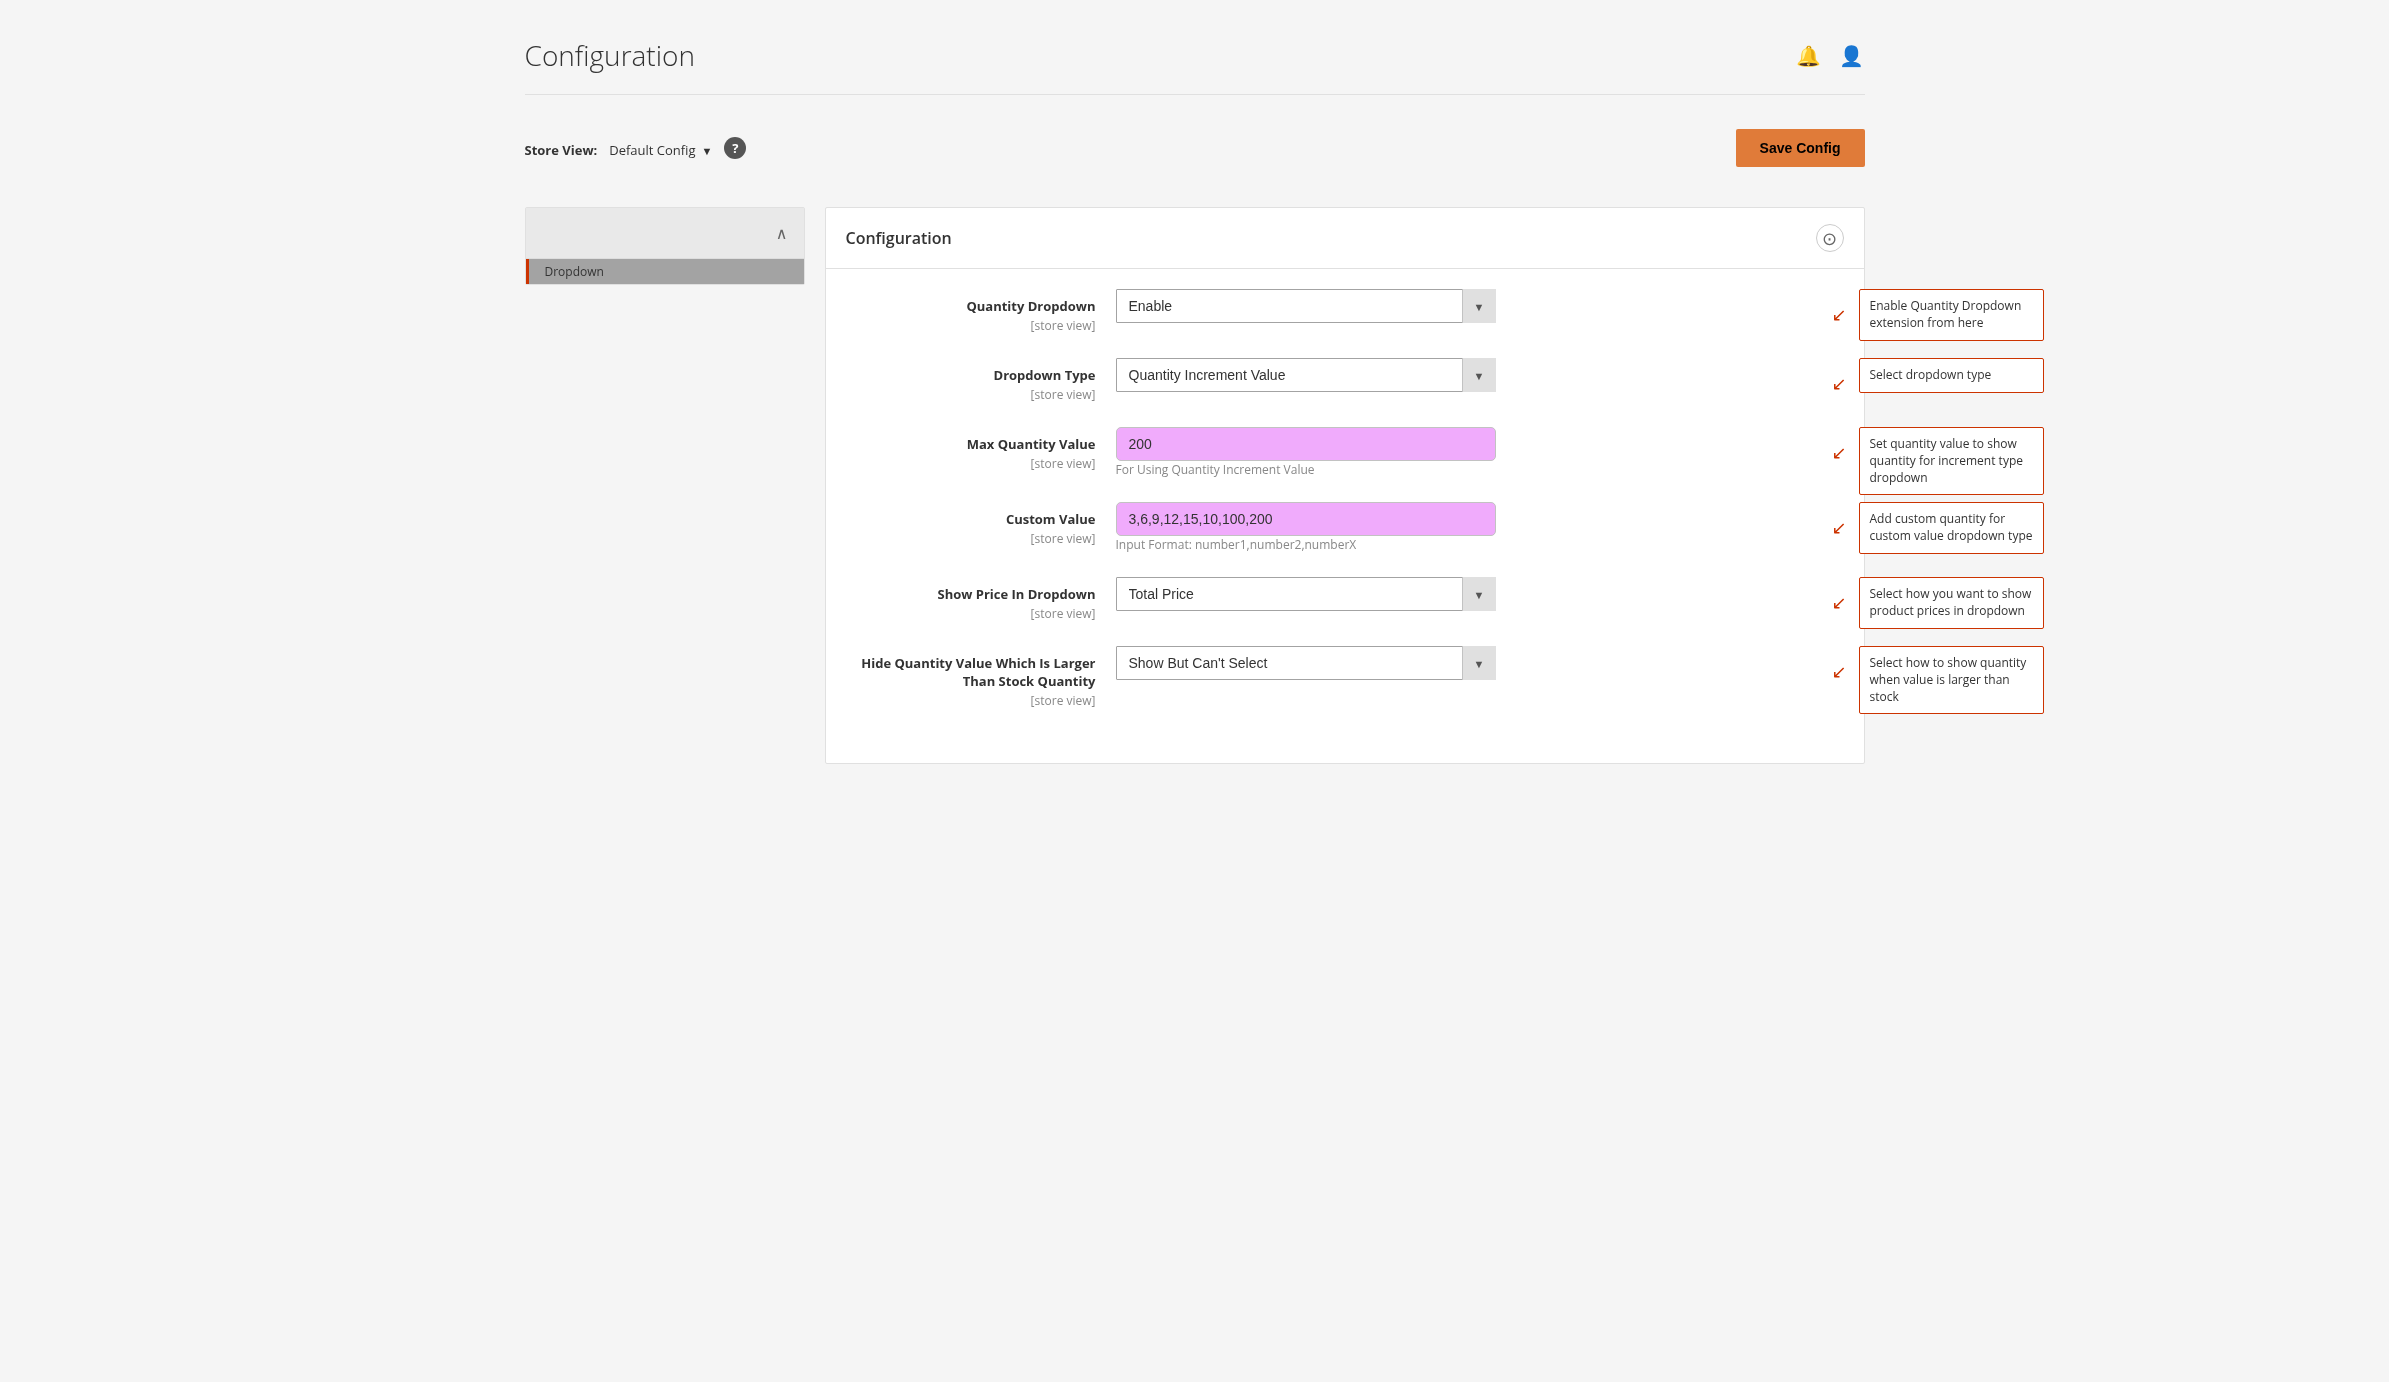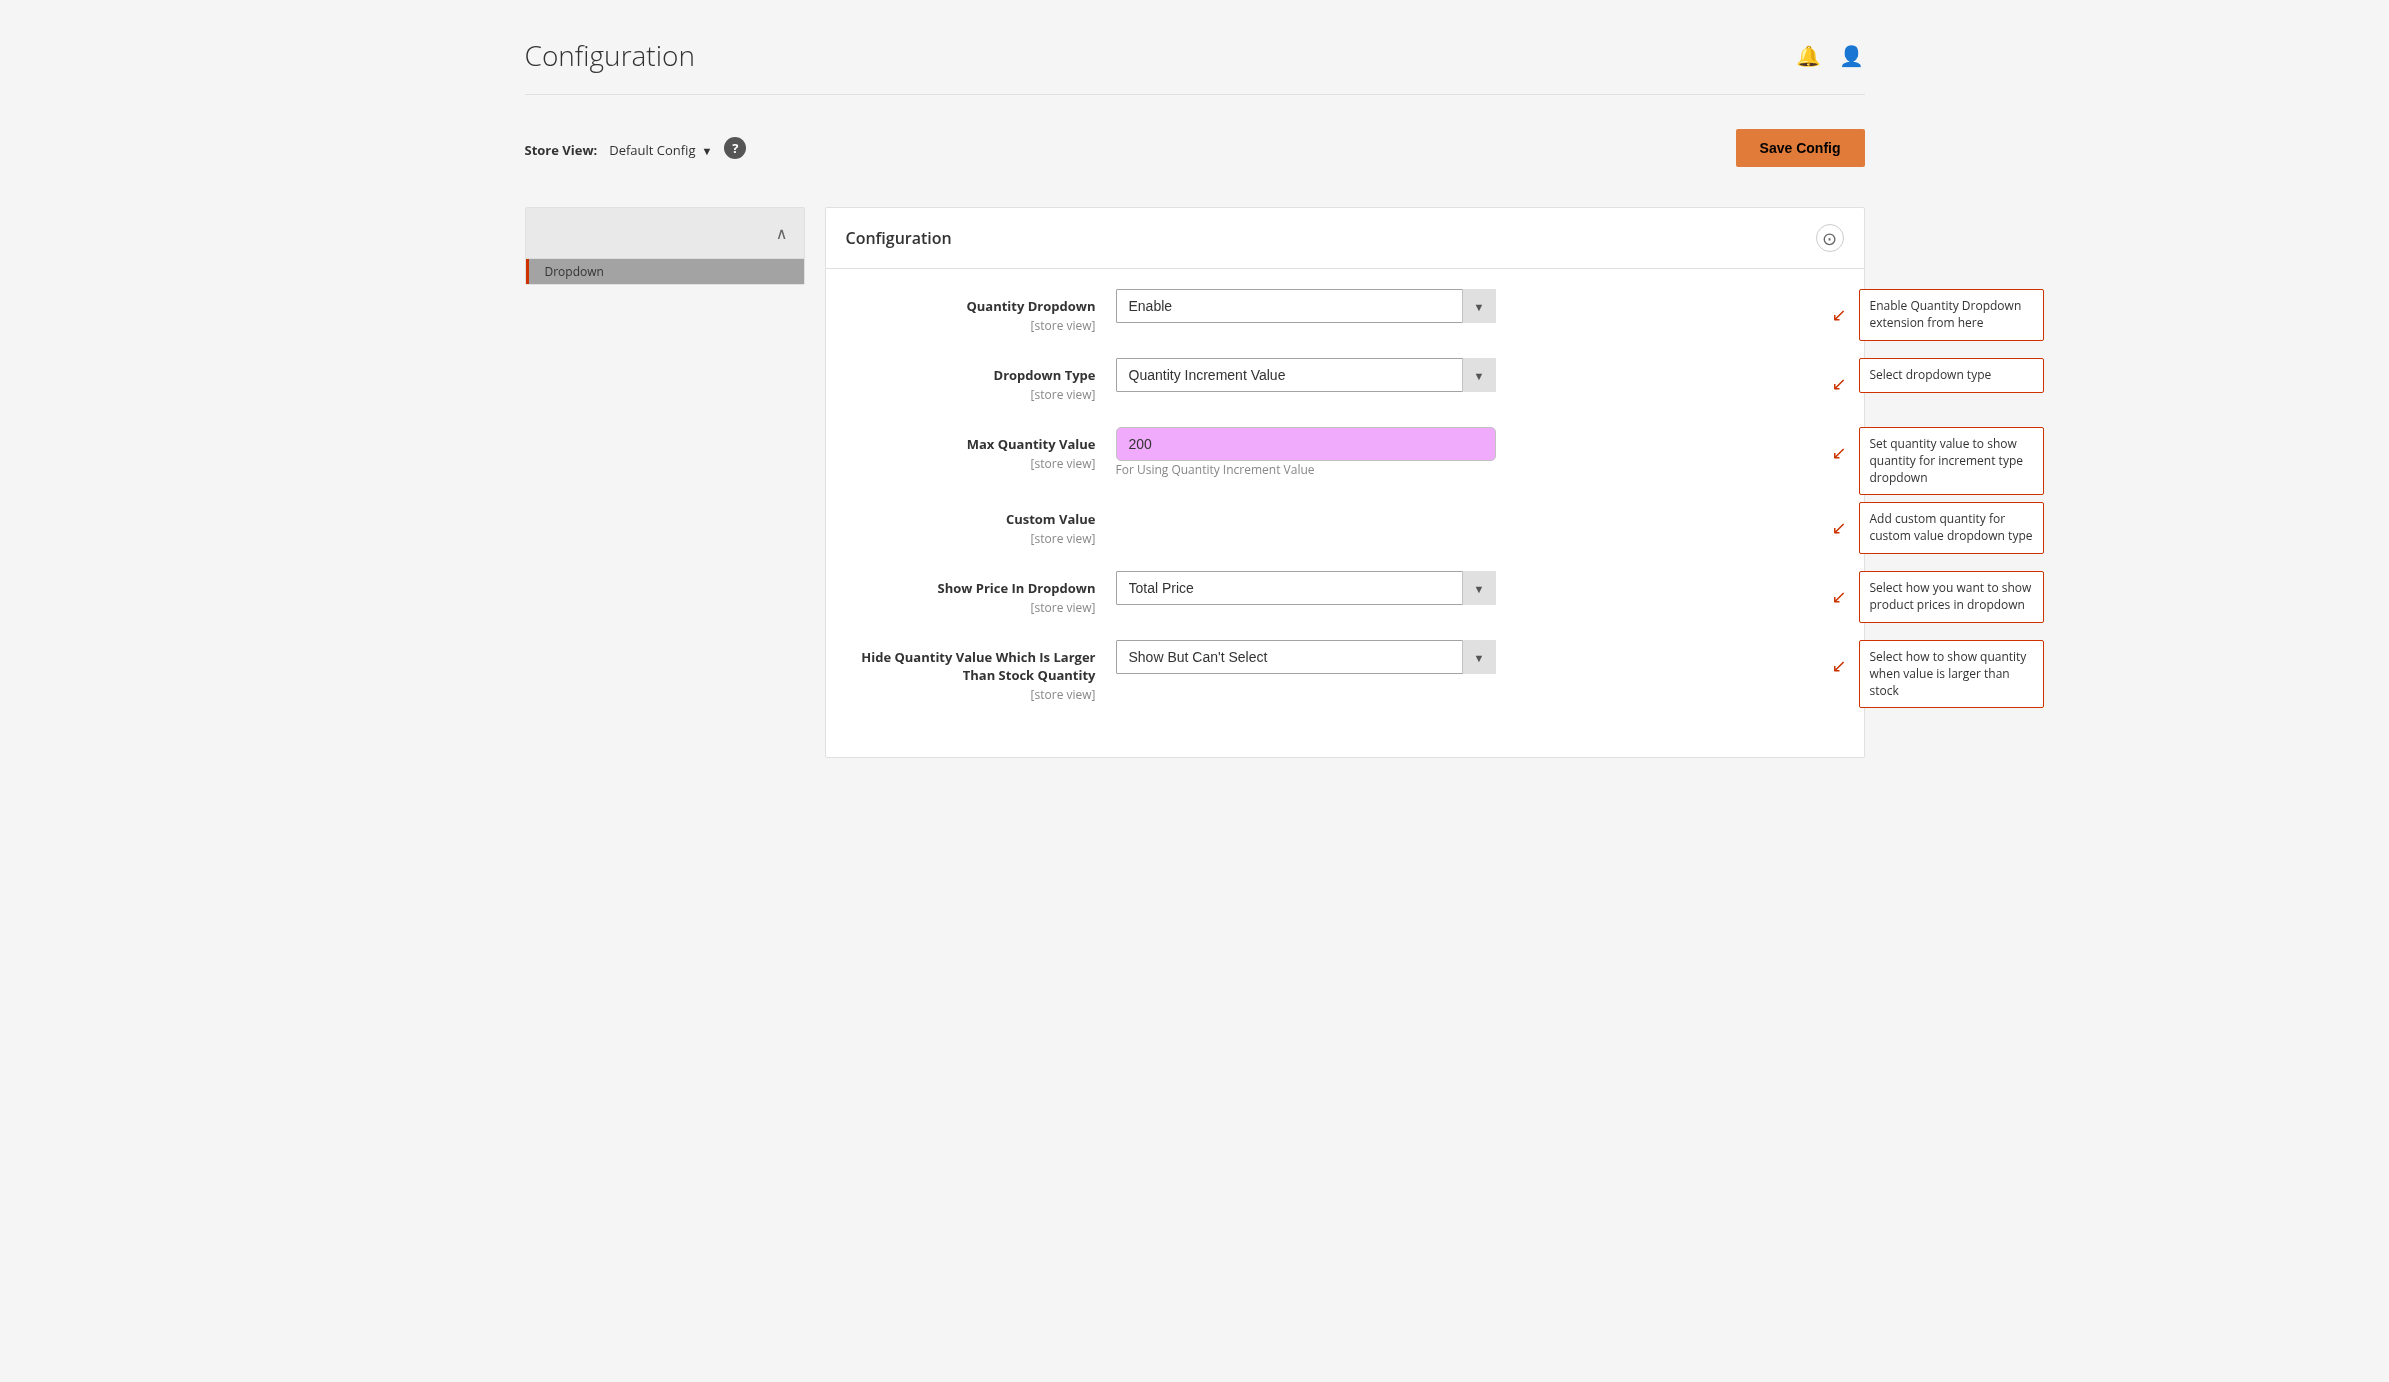--- a/index.html
+++ b/index.html
@@ -350,20 +350,24 @@
             <span class="tooltip-arrow">↙</span>
             <span>Set quantity value to show quantity for increment type dropdown</span>
           </div>
         </div>
 
         <div class="form-row form-row-wrapper">
           <div class="form-label-col">
             <span class="form-label">Custom Value</span>
             <span class="form-label-sub">[store view]</span>
           </div>
+          <div class="form-field-col">
+            <input class="form-input" type="text" value="3,6,9,12,15,10,100,200" style="">
+            <div class="form-hint">Input Format: number1,number2,numberX</div>
+          </div>
           <div class="tooltip-box">
             <span class="tooltip-arrow">↙</span>
             <span>Add custom quantity for custom value dropdown type</span>
           </div>
         </div>
 
         <div class="form-row form-row-wrapper">
           <div class="form-label-col">
             <span class="form-label">Show Price In Dropdown</span>
             <span class="form-label-sub">[store view]</span>

